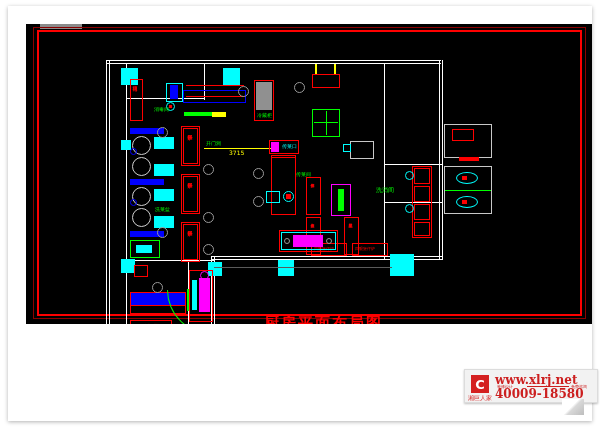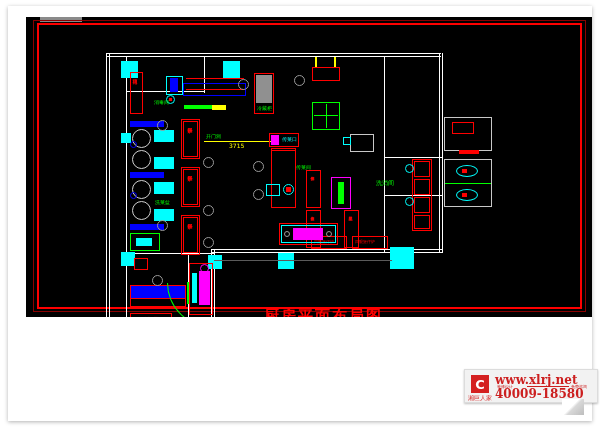--- a/index.html
+++ b/index.html
@@ -18,21 +18,21 @@
     position:absolute;left:8px;top:6px;width:584px;height:415px;
     background:#ffffff;
     box-shadow:0 1px 4px rgba(0,0,0,.30);
   }
   .curl{
     position:absolute;right:8px;bottom:6px;width:22px;height:16px;
     background:linear-gradient(135deg,#ffffff 0%,#ffffff 45%,#d8d8d8 55%,#bdbdbd 100%);
   }
   
   .canvas{
-    position:absolute;left:18px;top:11px;width:566px;height:300px;
+    position:absolute;left:18px;top:18px;width:566px;height:300px;
     background:#000000;
     overflow:hidden;
   }
   .grey-tab{
     position:absolute;left:14px;top:0px;width:42px;height:5px;
     background:#8a8a8a;
   }
   
   .frame-outer{
     position:absolute;left:7px;top:3px;right:6px;bottom:5px;

